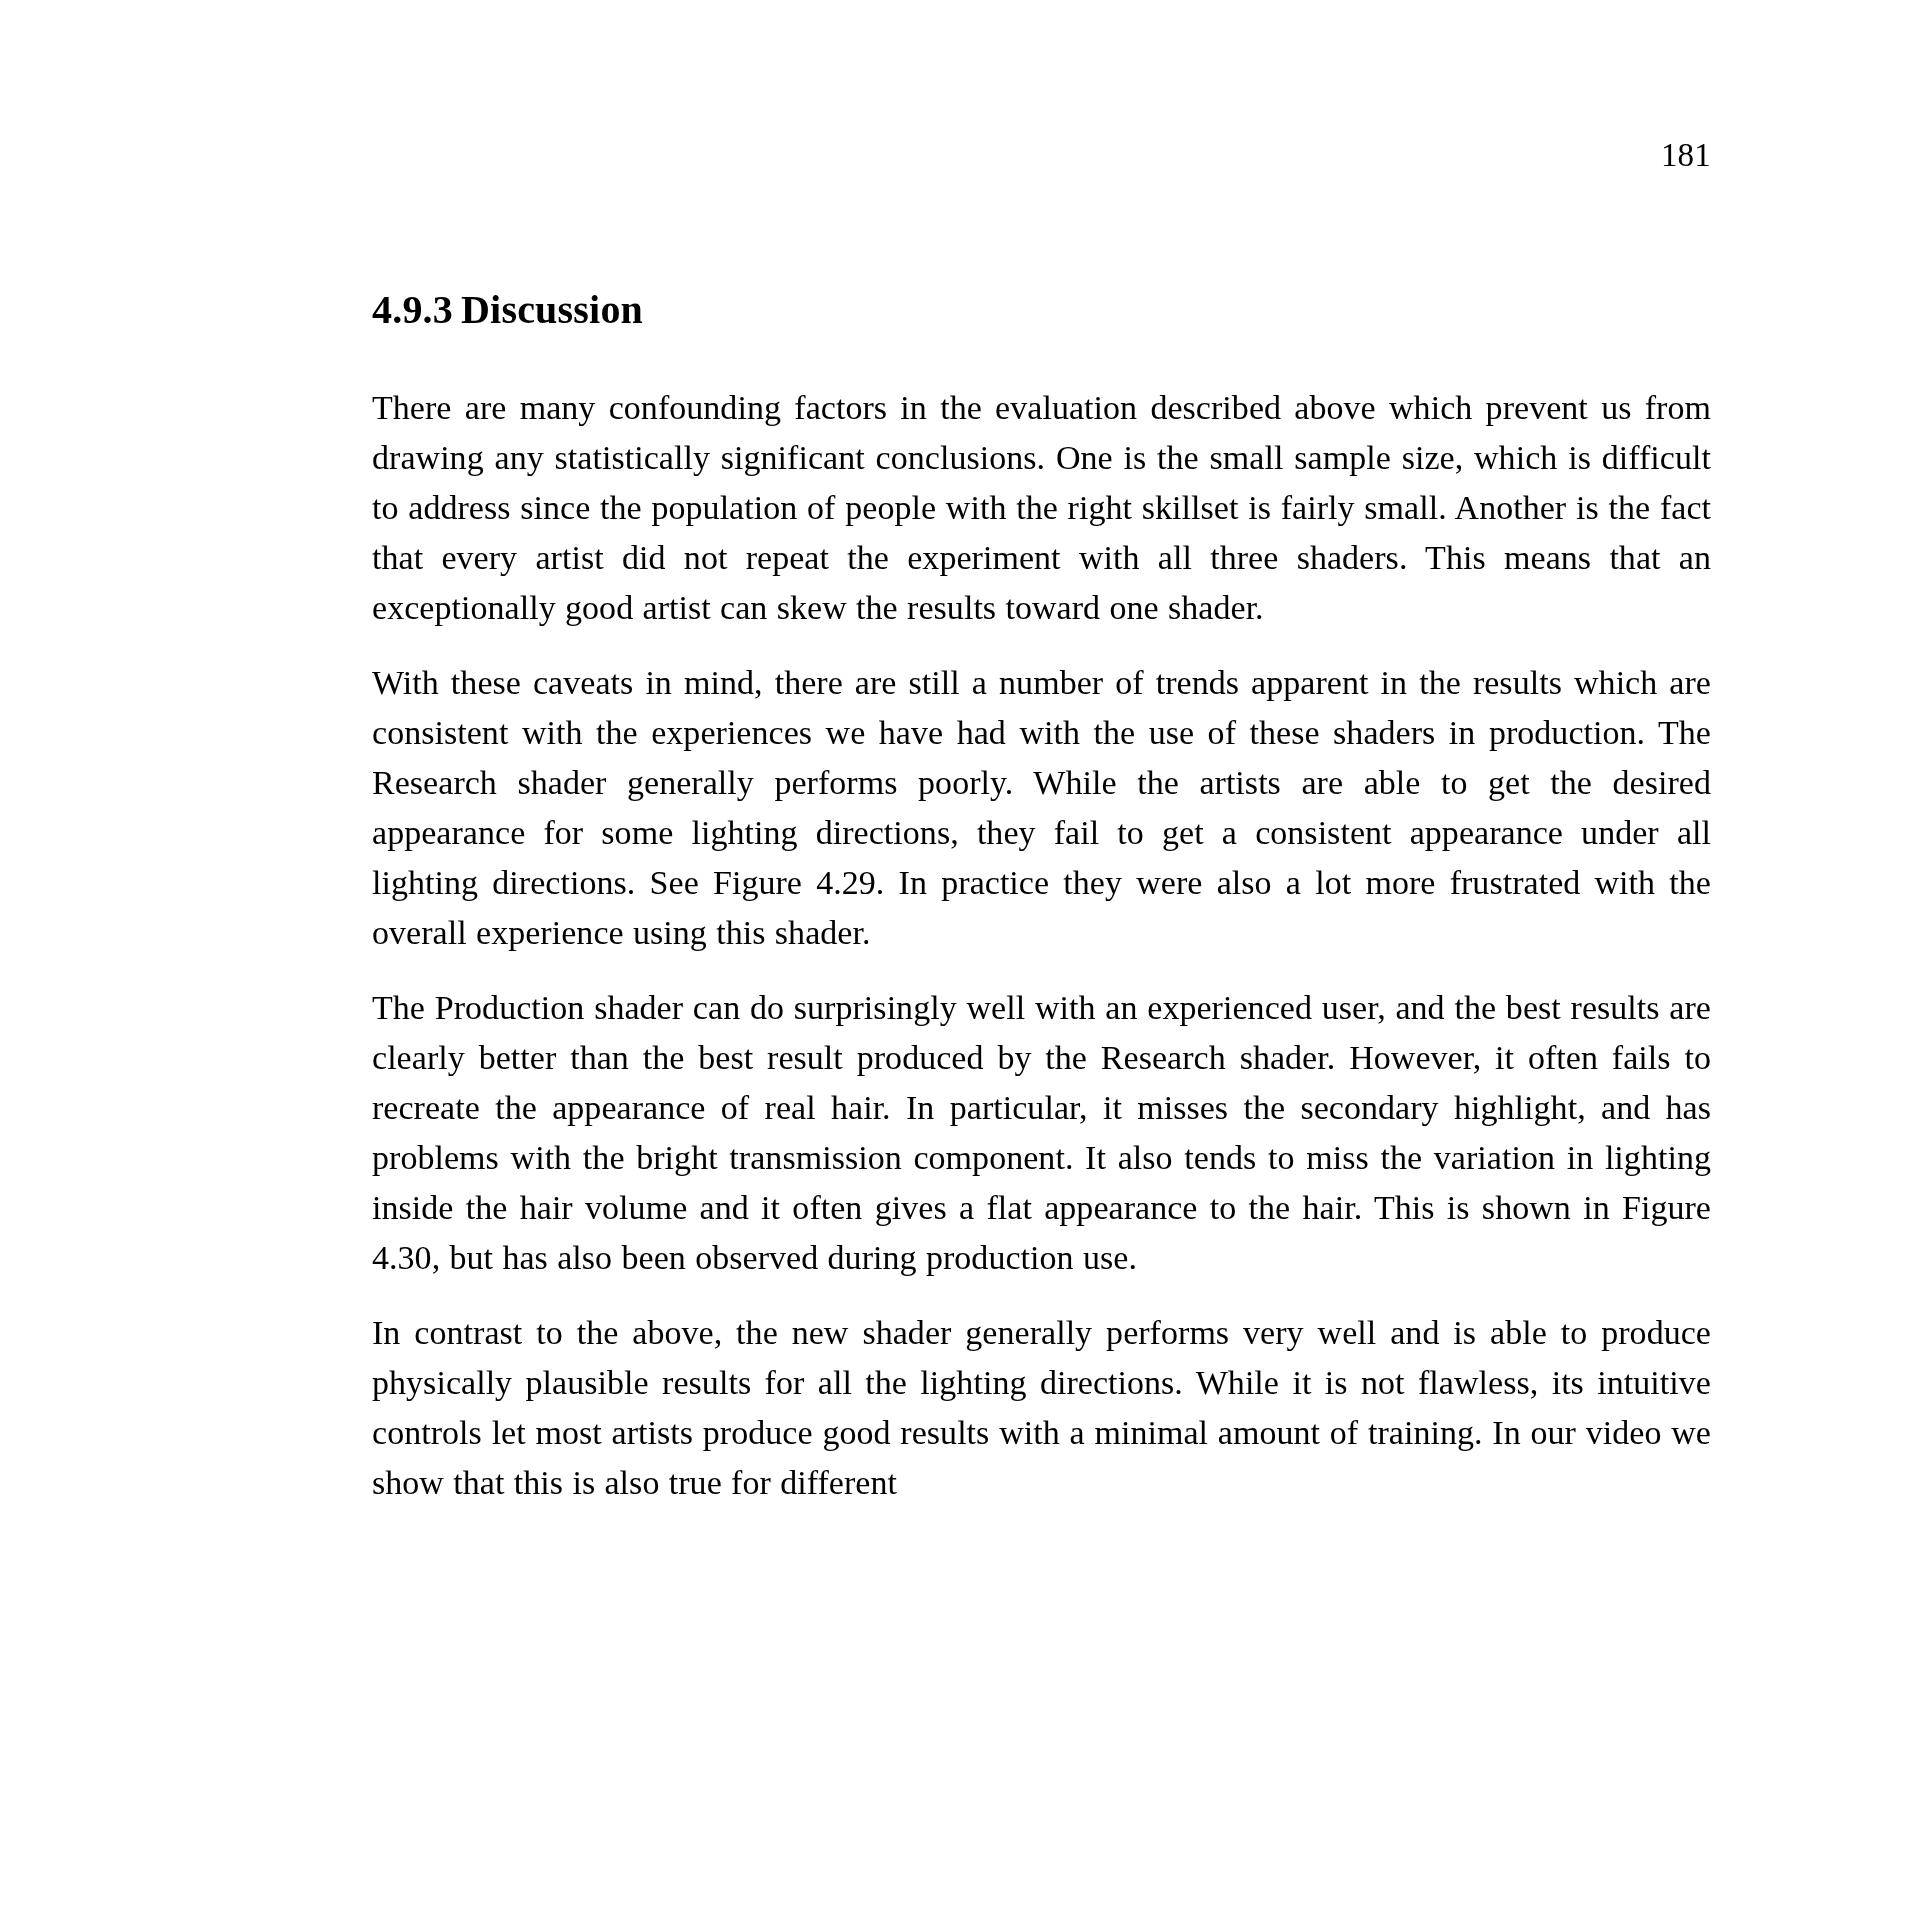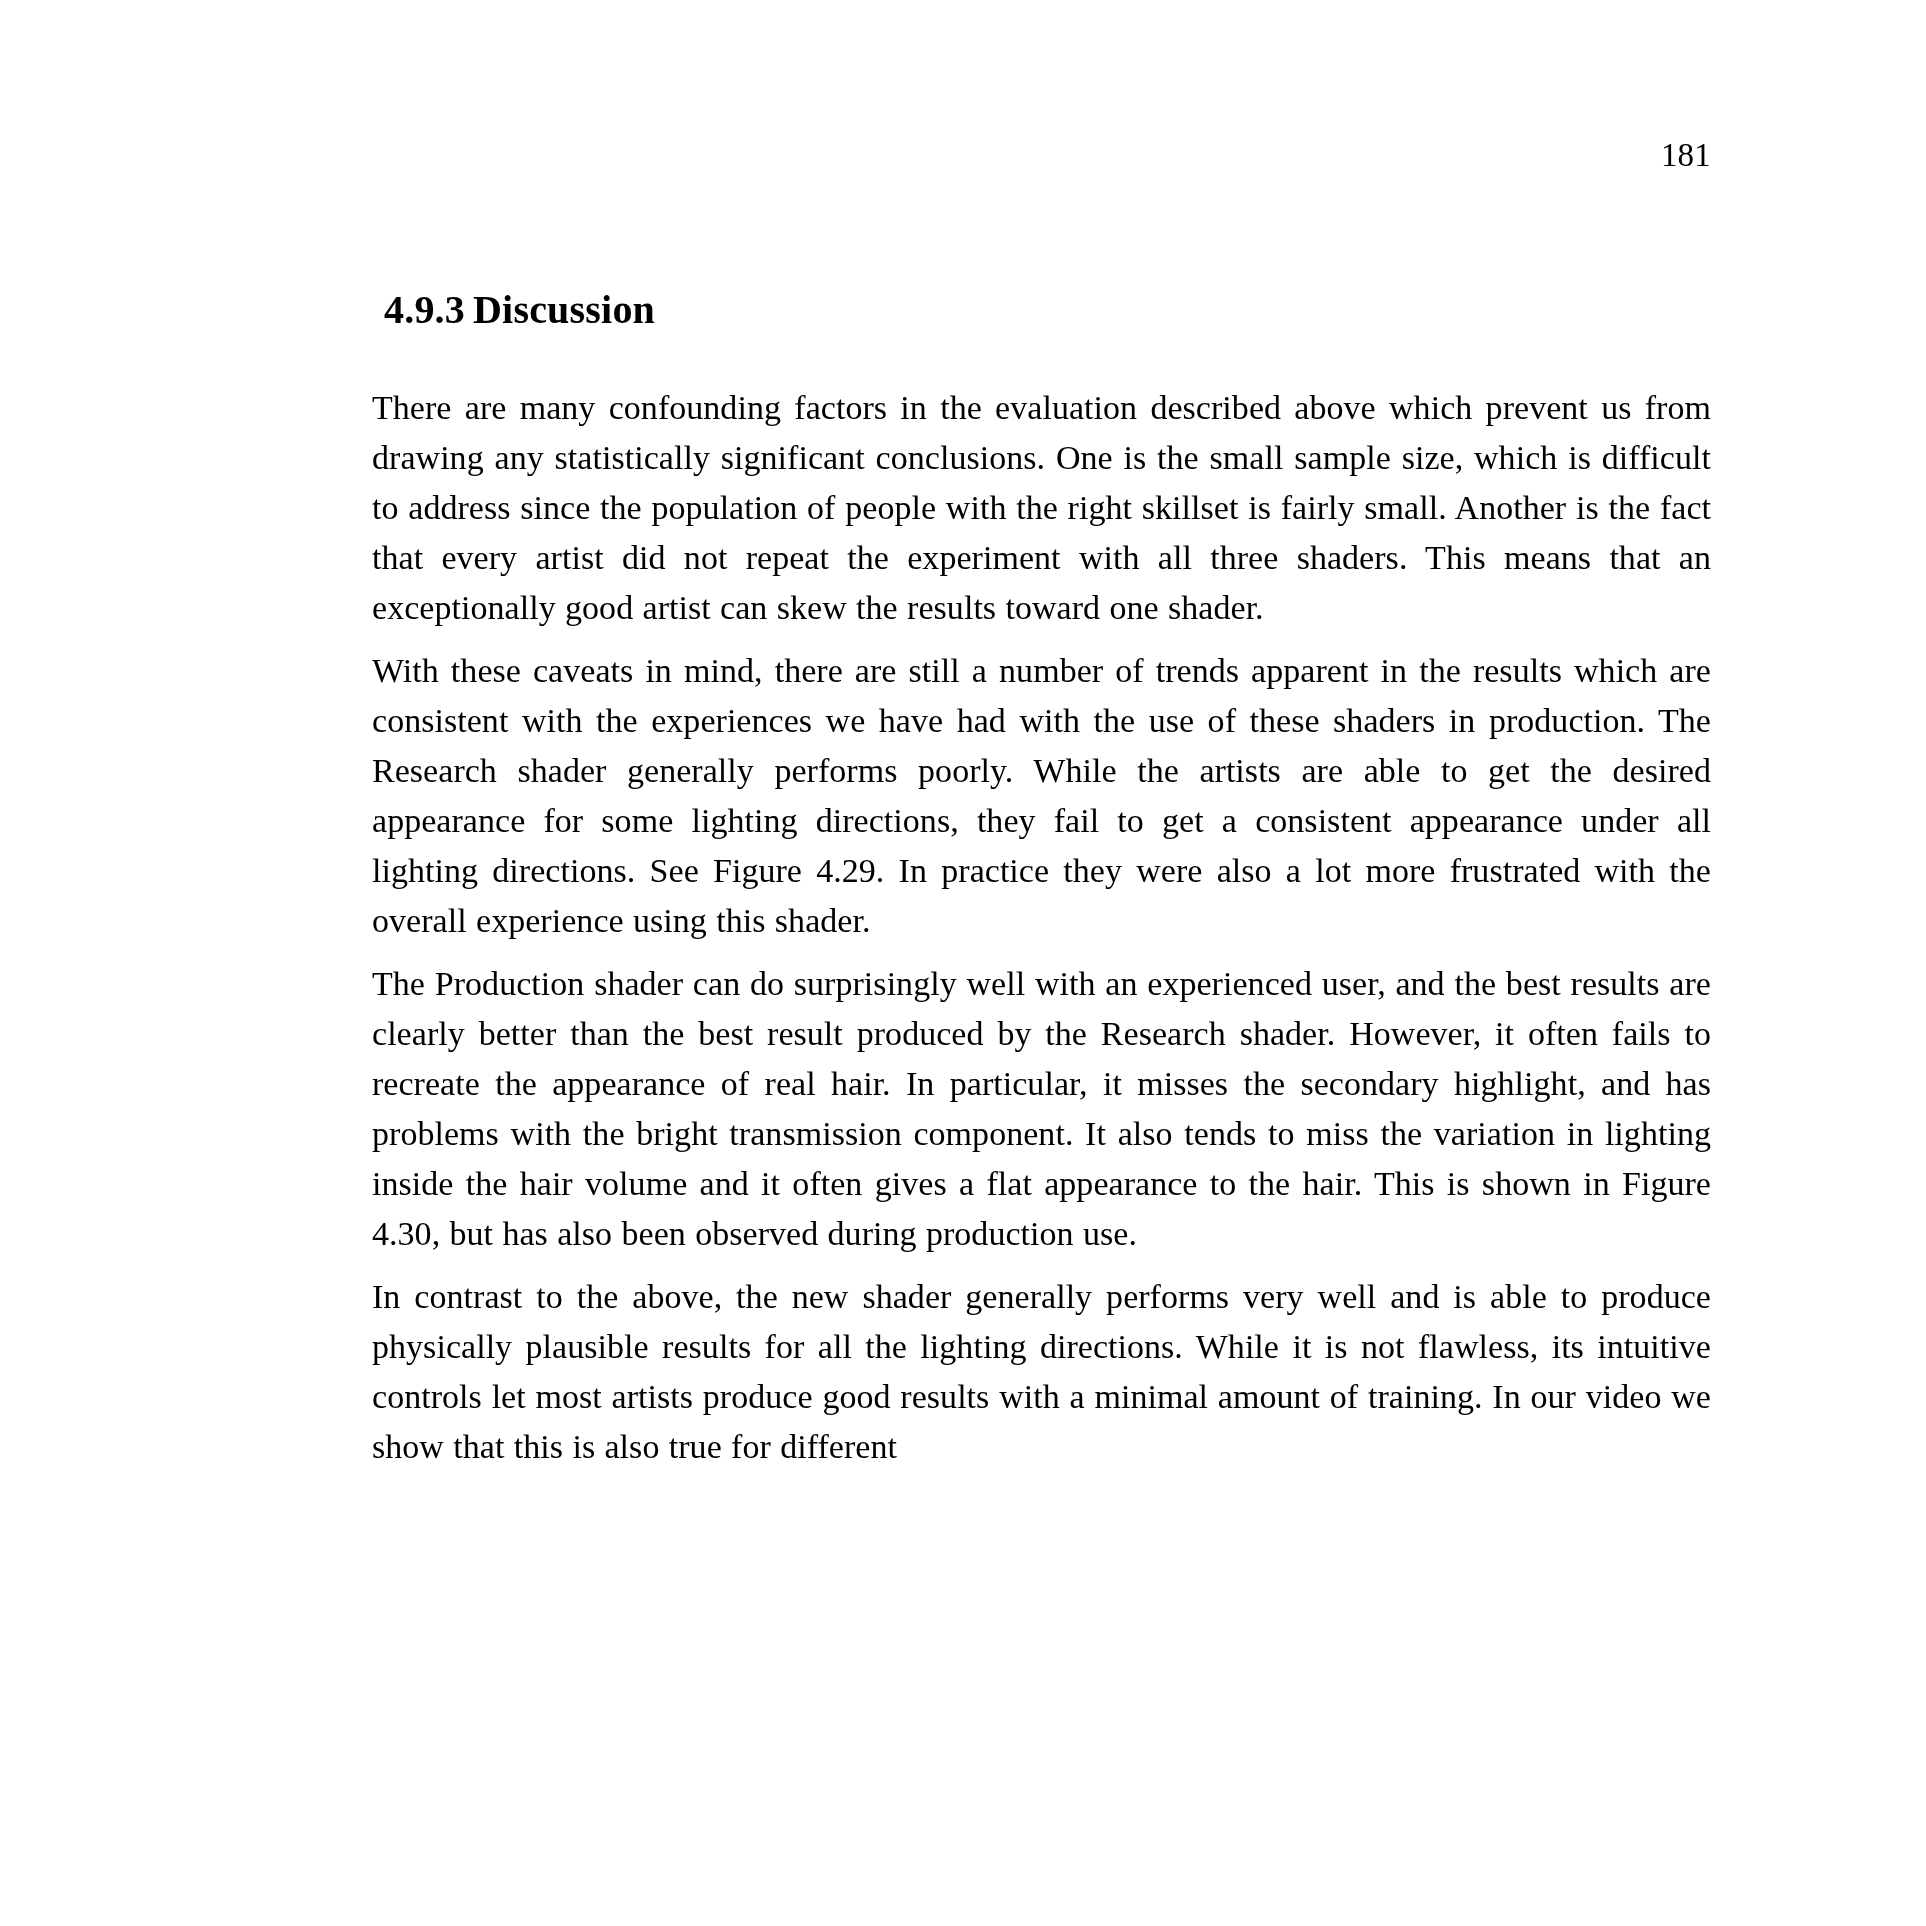--- a/index.html
+++ b/index.html
@@ -50,26 +50,26 @@
     font-size: 34px;
     line-height: 50px;
     text-align: justify;
     text-justify: inter-word;
     hyphens: none;
     -webkit-hyphens: none;
     letter-spacing: 0.04px;
     word-spacing: 0.8px;
   }
   p.body + p.body {
-    margin-top: 13px;
+    margin-top: 25px;
   }
 
   
   h3.section-heading {
-    margin: 12px;
+    margin: 0;
     font-size: 40px;
     line-height: 48px;
     font-weight: bold;
     letter-spacing: 0.2px;
     display: block;
     white-space: pre;
   }
   .heading-block {
     margin-top: 50px;
     margin-bottom: 49px;

